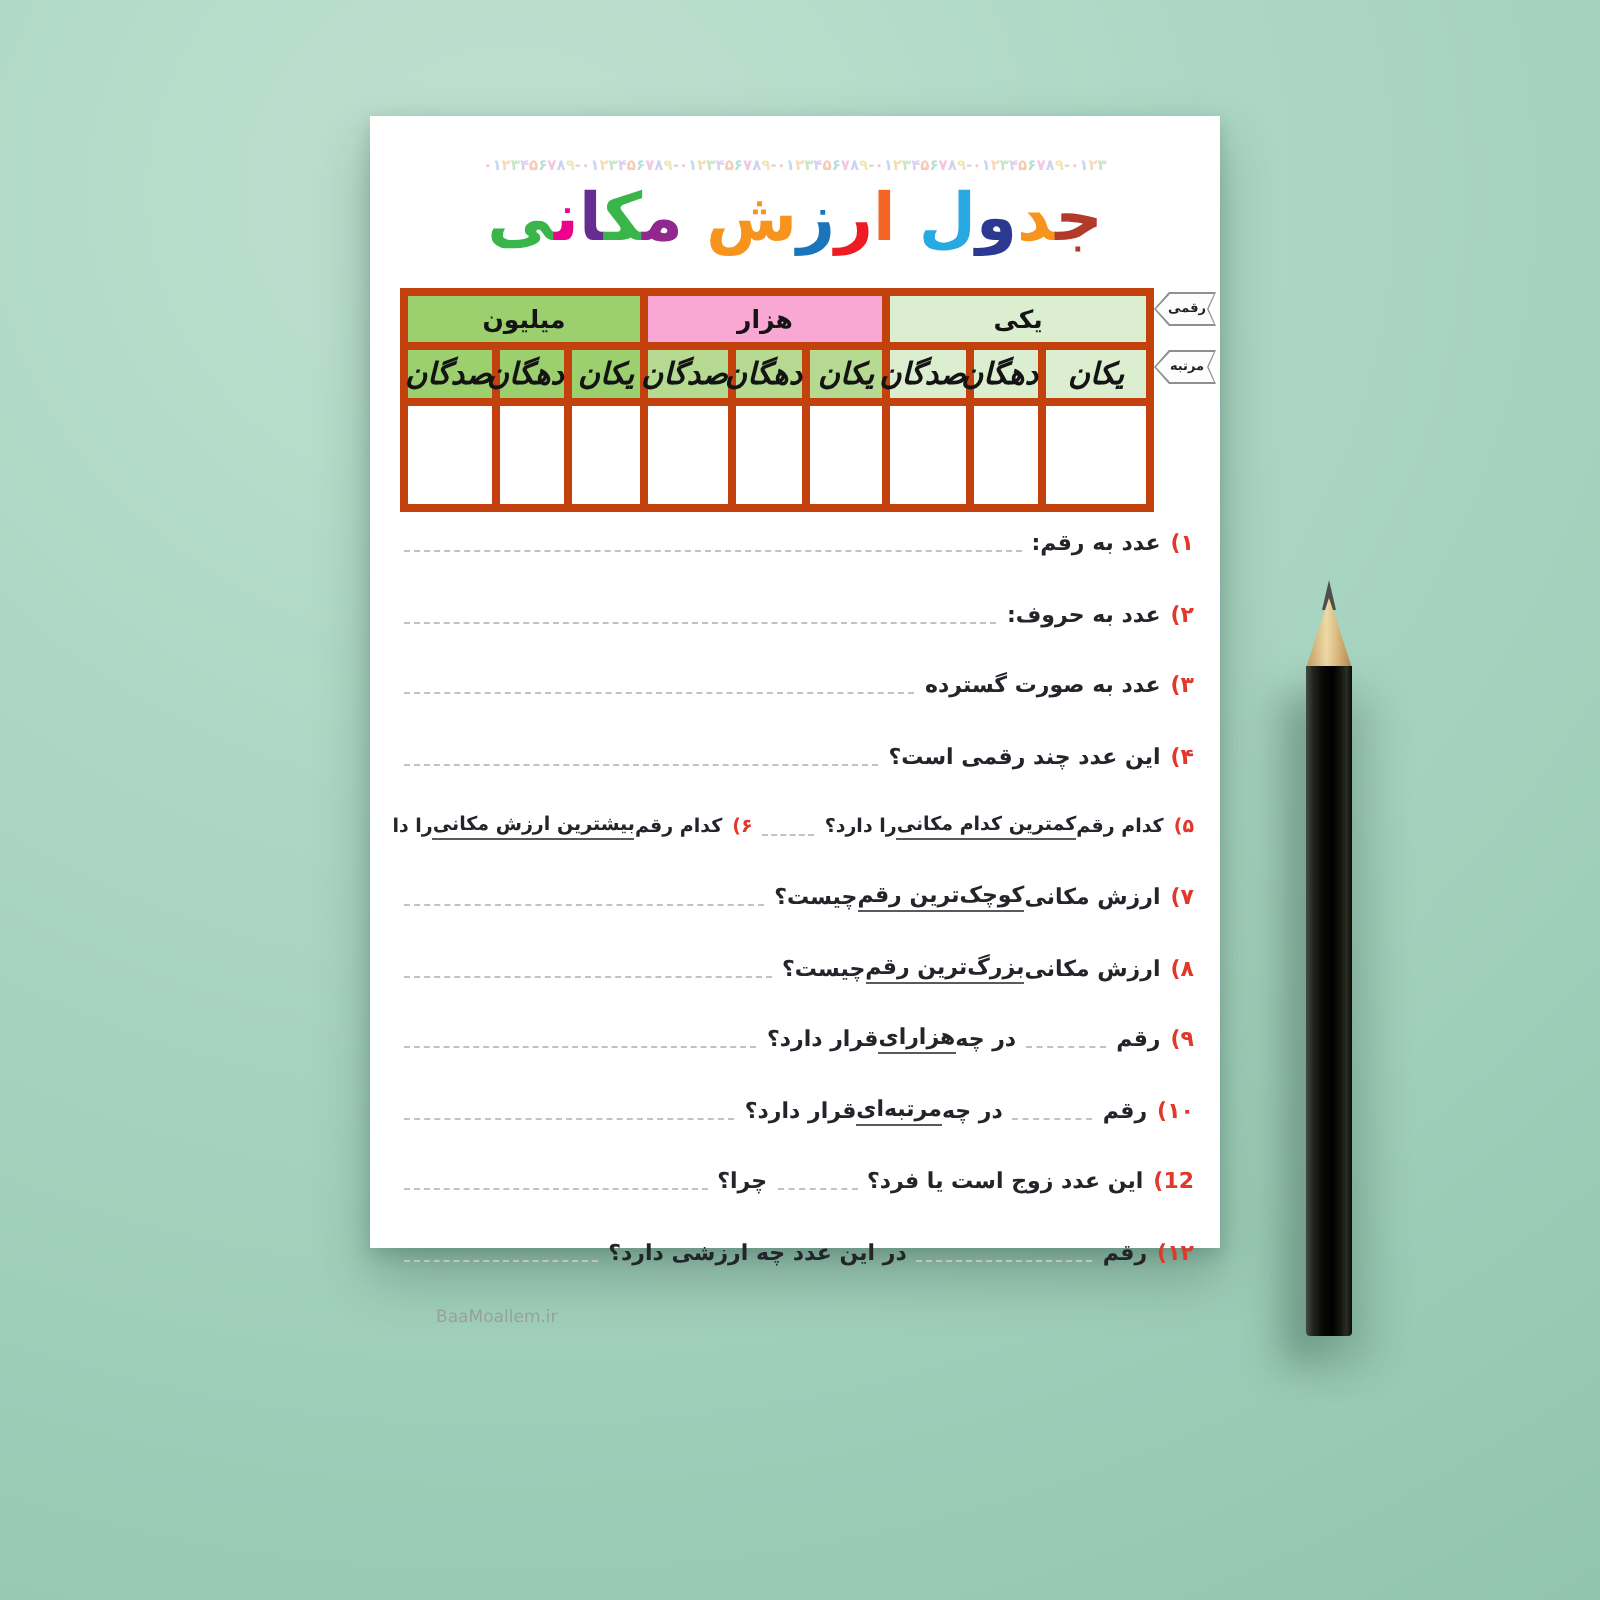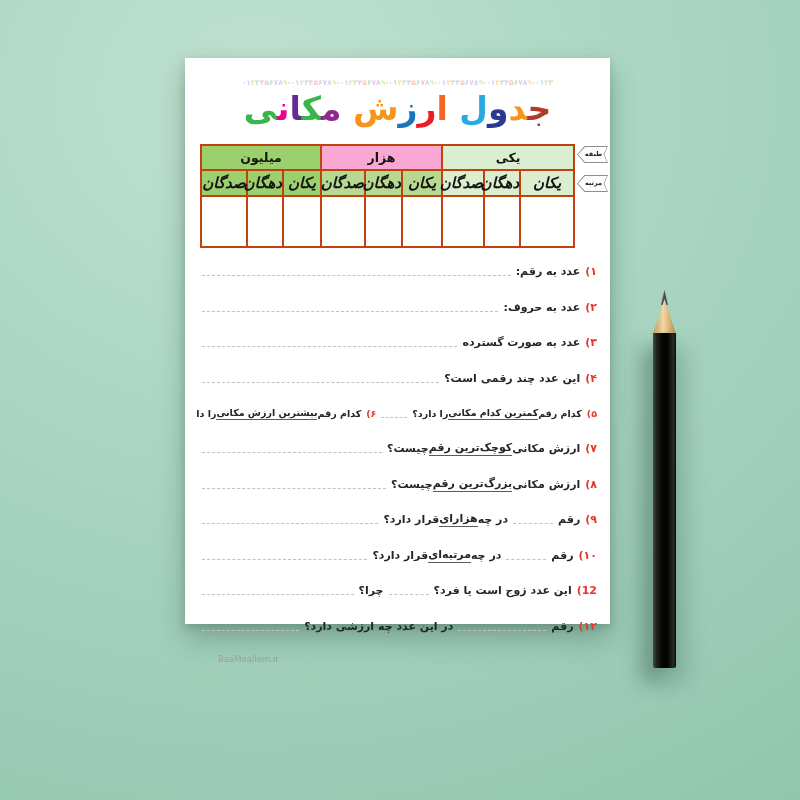--- a/index.html
+++ b/index.html
@@ -9,21 +9,21 @@
   
   .paper{position:absolute;left:185px;top:58px;width:425px;height:566px;background:#ffffff;
          box-shadow:0 14px 26px rgba(24,58,44,.30), 0 3px 8px rgba(24,58,44,.18);}
   .strip{position:absolute;top:20px;left:0;right:0;text-align:center;direction:ltr;
          font-weight:bold;font-size:7.5px;letter-spacing:1.1px;white-space:nowrap;opacity:.75;}
   .title{position:absolute;top:31px;left:0;right:0;text-align:center;direction:rtl;
          font-weight:bold;font-size:33px;letter-spacing:.5px;}
   
   .pv-table{position:absolute;left:15px;top:86px;width:373px;border-collapse:collapse;
             direction:rtl;table-layout:fixed;border:1.5px solid #2e2e2e;}
-  .pv-table td{border:2px solid #c2410c;text-align:center;vertical-align:middle;
+  .pv-table td{border:4px solid #c2410c;text-align:center;vertical-align:middle;
                font-weight:bold;color:#141414;padding:0;}
   .pv-table .group-row td{height:23px;font-size:12.5px;}
   .pv-table .sub-row td{height:24px;font-size:15px;font-style:italic;}
   .pv-table .empty-row td{height:49px;background:#fff;}
   
   .tag{position:absolute;width:31px;height:17px;}
   .tag-class{left:392px;top:88px;}
   .tag-order{left:392px;top:117px;}
   .tag .shape{position:absolute;left:0;top:0;width:31px;height:17px;background:#8f8f8f;
        clip-path:polygon(0 50%,24% 0,100% 0,88% 50%,100% 100%,24% 100%);}
@@ -105,21 +105,21 @@
             <td></td>
             <td></td>
             <td></td>
           </tr>
         </tbody>
       </table>
 
     <div class="tag tag-class">
       <div class="shape"></div>
       <div class="shape-in"></div>
-      <span>طبقه</span>
+      <span>رقمی</span>
     </div>
     <div class="tag tag-order">
       <div class="shape"></div>
       <div class="shape-in"></div>
       <span>مرتبه</span>
     </div>
 
     <div class="questions">
         <div class="qrow">
           <span class="qnum" style="color: rgb(226, 56, 44);">۱)</span>

